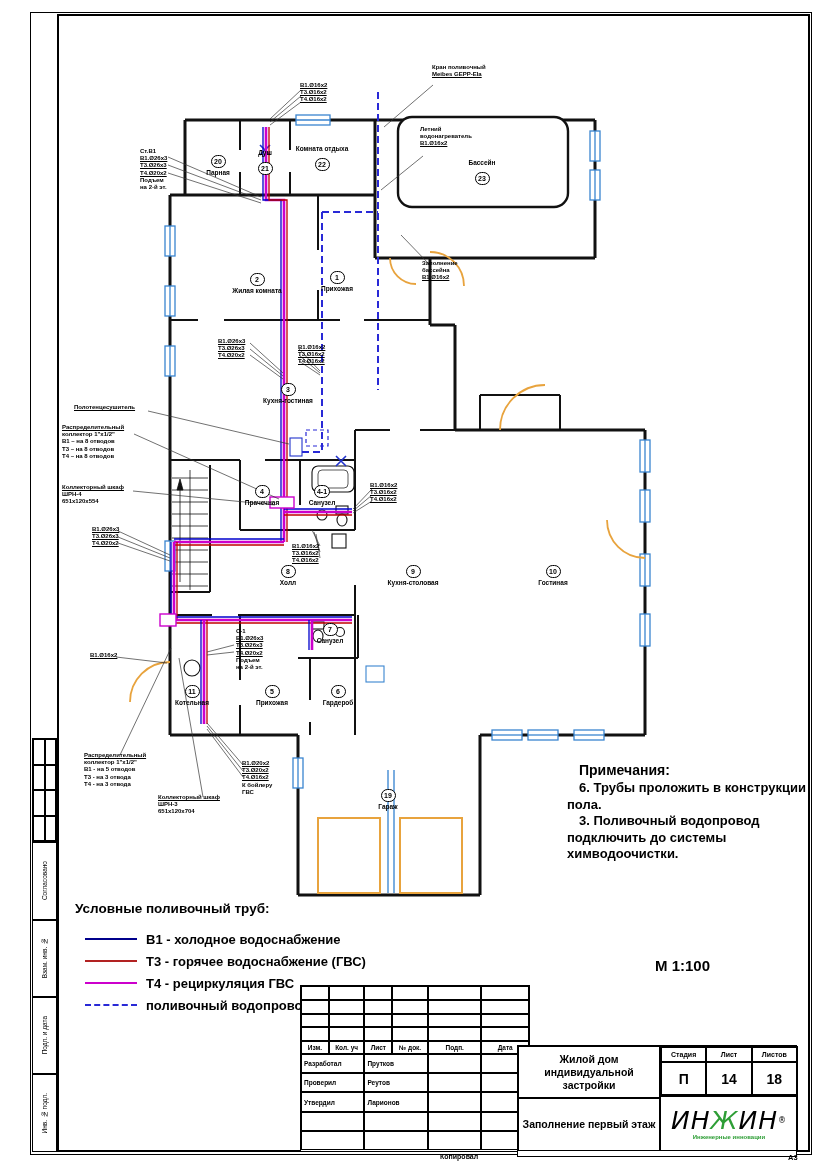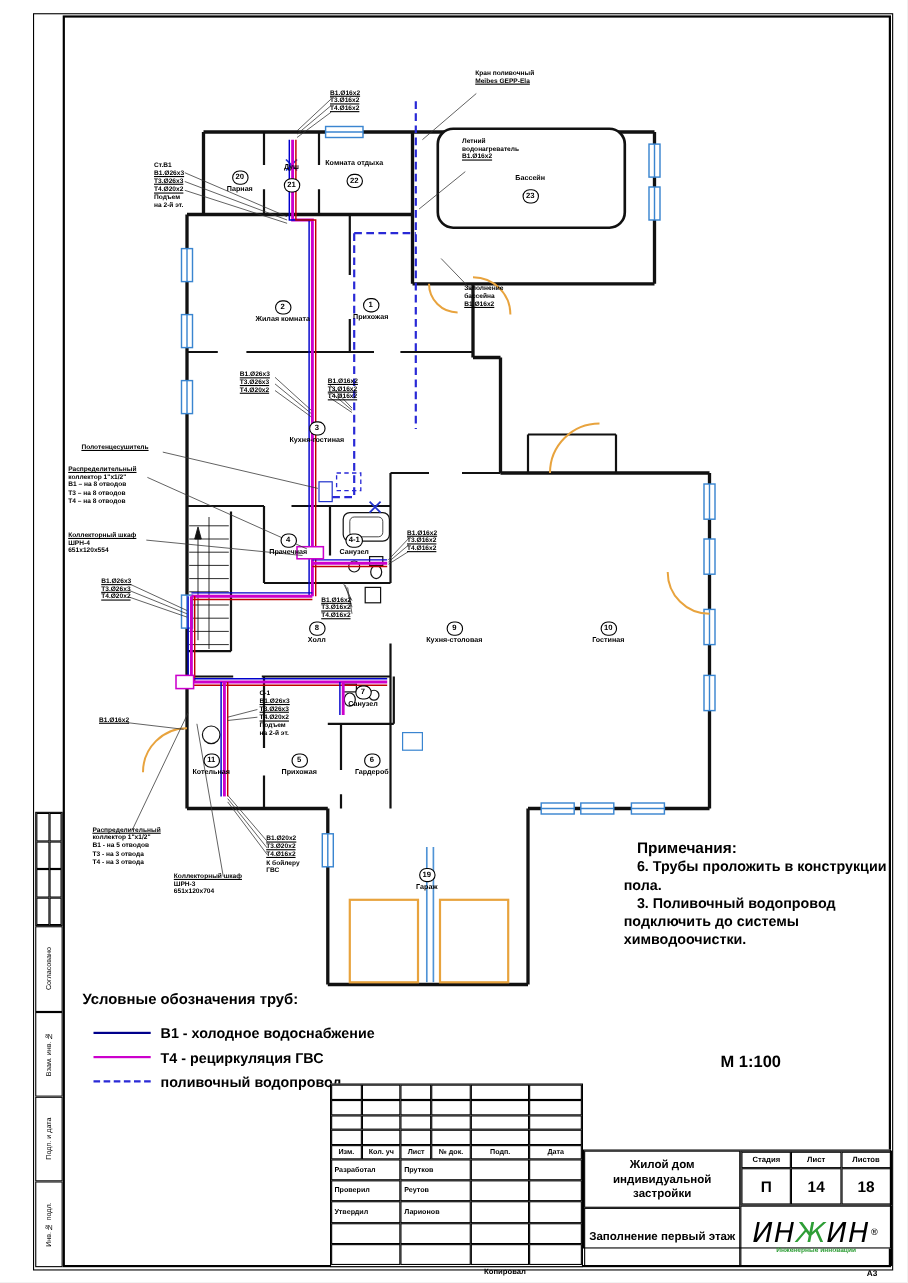--- a/index.html
+++ b/index.html
@@ -362,25 +362,29 @@
       <div class="anno" style="left: 242px; top: 760px;">
         <div class="u">В1.Ø20х2</div>
         <div class="u">Т3.Ø20х2</div>
         <div class="u">Т4.Ø16х2</div>
         <div>К бойлеру</div>
         <div>ГВС</div>
       </div>
     </div>
 
   <div id="legend">
-    <div class="legend-title">Условные обозначения  труб:</div>
+    <div class="legend-title">Условные поливочный  труб:</div>
     <div id="legend-items">
         <div class="legend-row">
           <div class="legend-swatch" style="border-top-style: solid; border-top-color: rgb(0, 0, 139);"></div>
           <span class="legend-label">В1 - холодное водоснабжение</span>
+        </div>
+        <div class="legend-row">
+          <div class="legend-swatch" style="border-top-style: solid; border-top-color: rgb(178, 34, 34);"></div>
+          <span class="legend-label">Т3 - горячее водоснабжение (ГВС)</span>
         </div>
         <div class="legend-row">
           <div class="legend-swatch" style="border-top-style: solid; border-top-color: rgb(204, 0, 204);"></div>
           <span class="legend-label">Т4 - рециркуляция ГВС</span>
         </div>
         <div class="legend-row">
           <div class="legend-swatch" style="border-top-style: dashed; border-top-color: rgb(41, 41, 214);"></div>
           <span class="legend-label">поливочный водопровод</span>
         </div>
       </div>
@@ -490,21 +494,21 @@
           </div>
           <div class="cg-row">
             <div style="width: 64px; justify-content: flex-start; padding-left: 2px;"></div>
             <div style="width: 64px; justify-content: flex-start; padding-left: 2px;"></div>
             <div style="width: 54px; justify-content: flex-start; padding-left: 2px;"></div>
             <div style="width: 48px; justify-content: flex-start; padding-left: 2px;"></div>
           </div>
         </div>
     </div>
 
-    <div class="tb" style="left:230px;top:60px;width:280px;height:90px">
+    <div class="tb" style="left:217px;top:60px;width:280px;height:112px">
       <div class="abs tb-title" style="left:0;top:0;width:142px;height:52px;border:0.8px solid #000">Жилой дом индивидуальной застройки</div>
       <div class="abs" style="left:142px;top:0;width:138px;height:50px;border:0.8px solid #000">
         <div class="cg-row stage-head" style="height:15px">
           <div style="flex:1">Стадия</div>
           <div style="flex:1">Лист</div>
           <div style="flex:1">Листов</div>
         </div>
         <div class="cg-row stage-val" style="height:33px">
           <div style="flex:1">П</div>
           <div style="flex:1">14</div>

